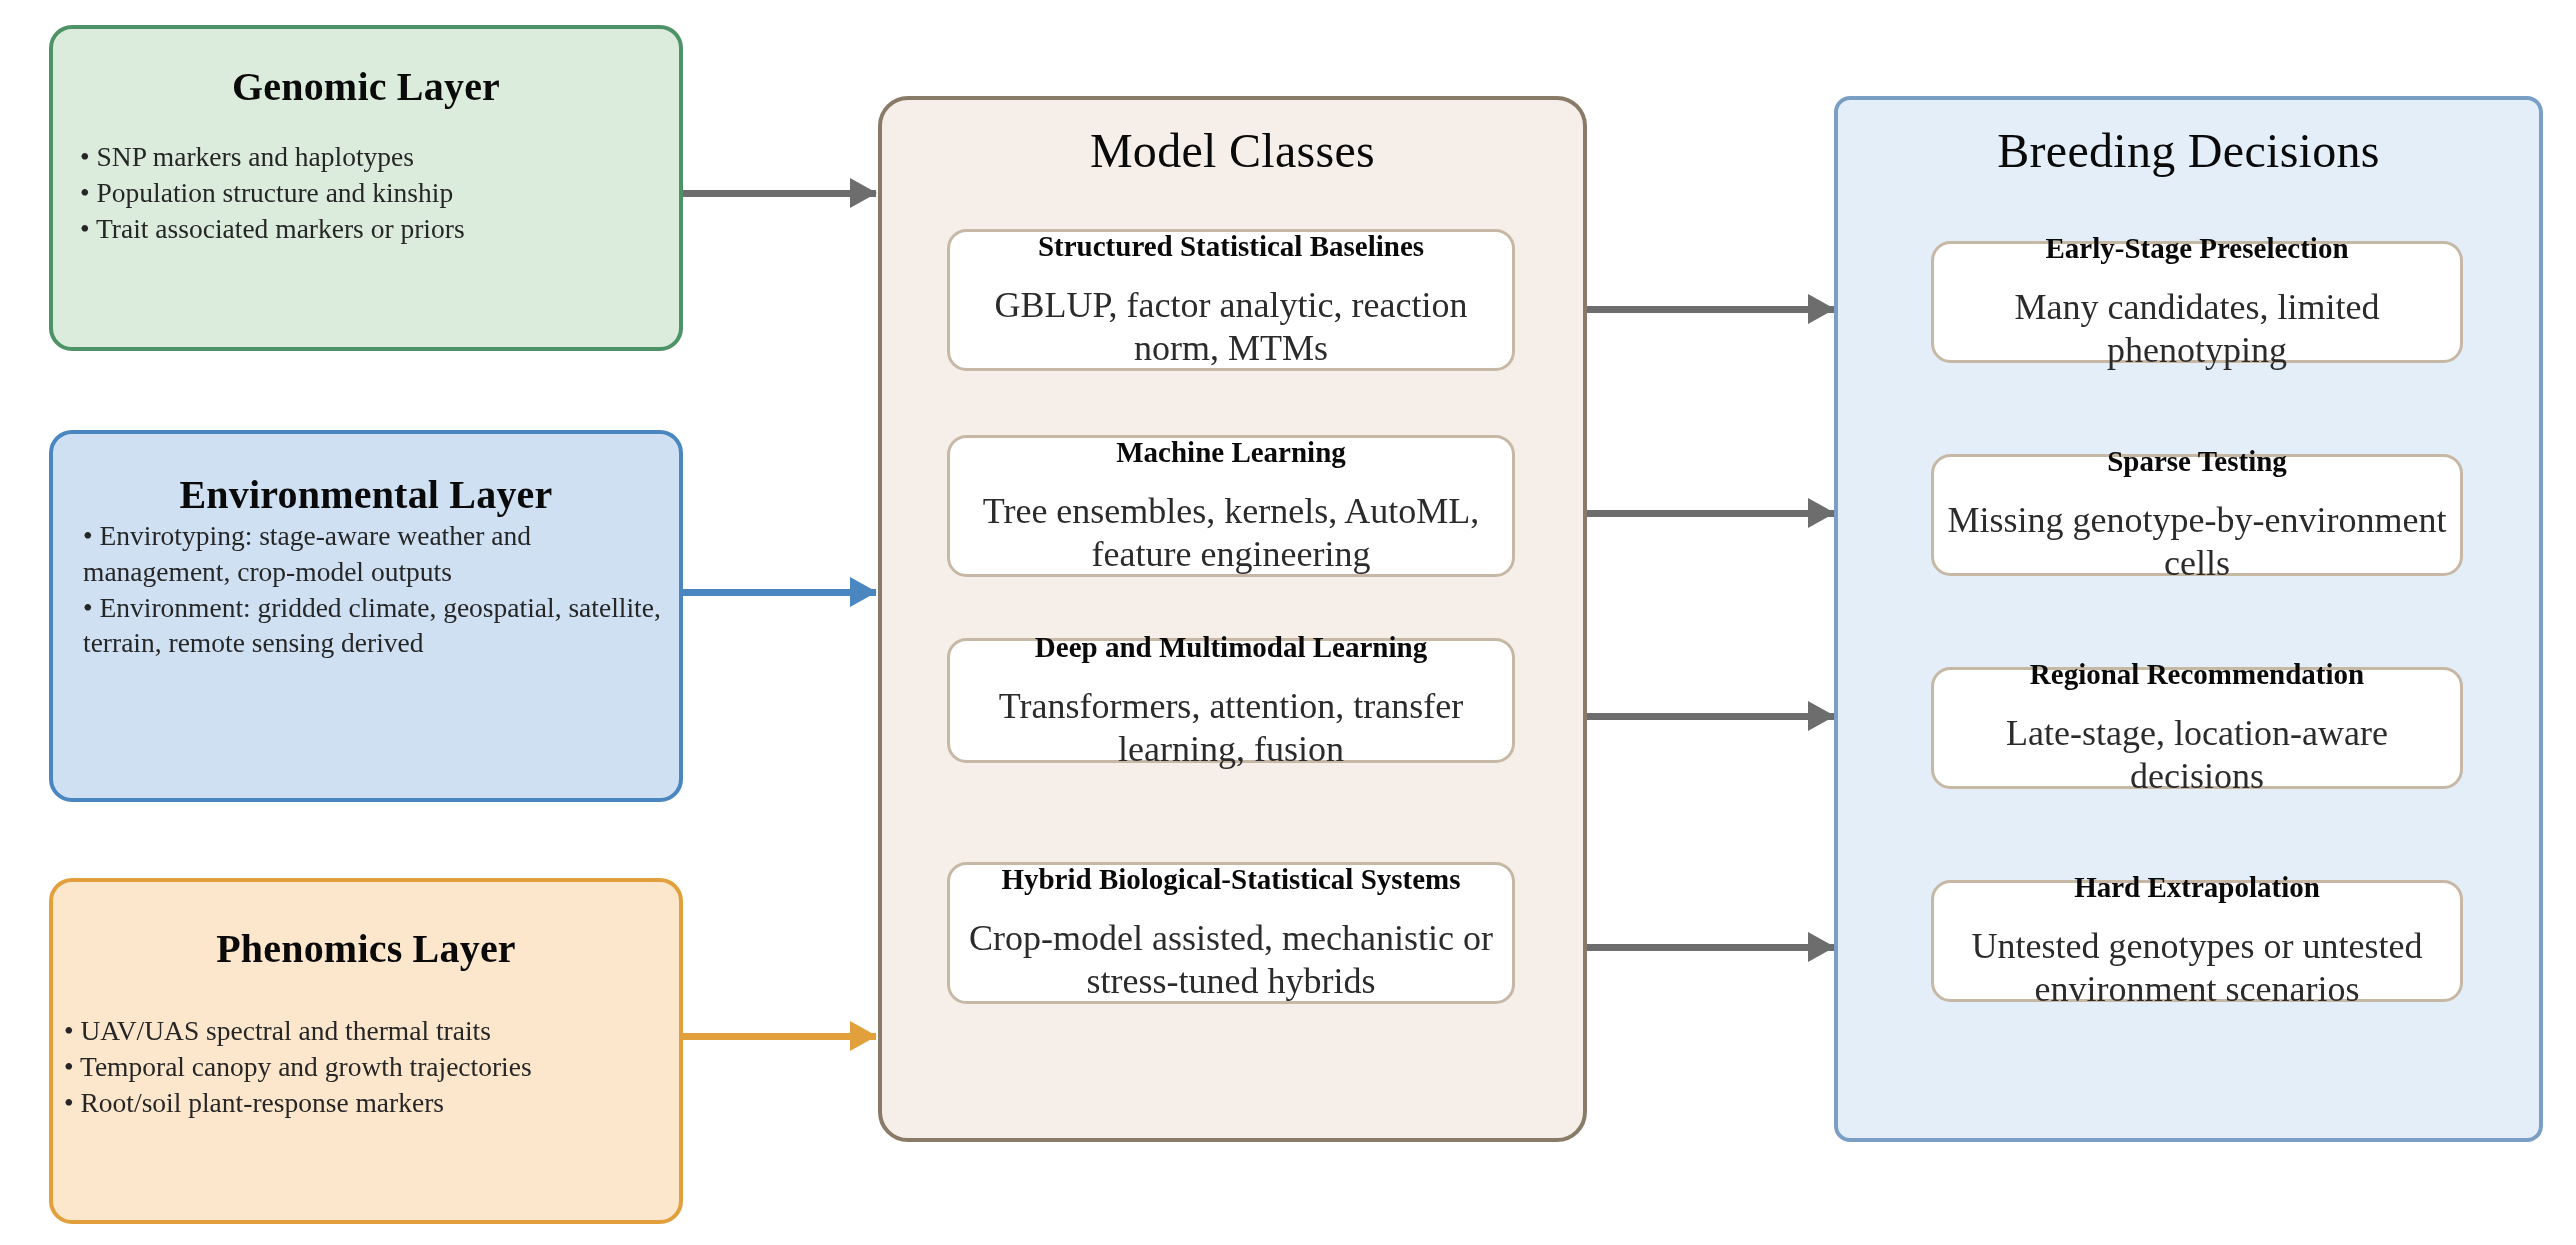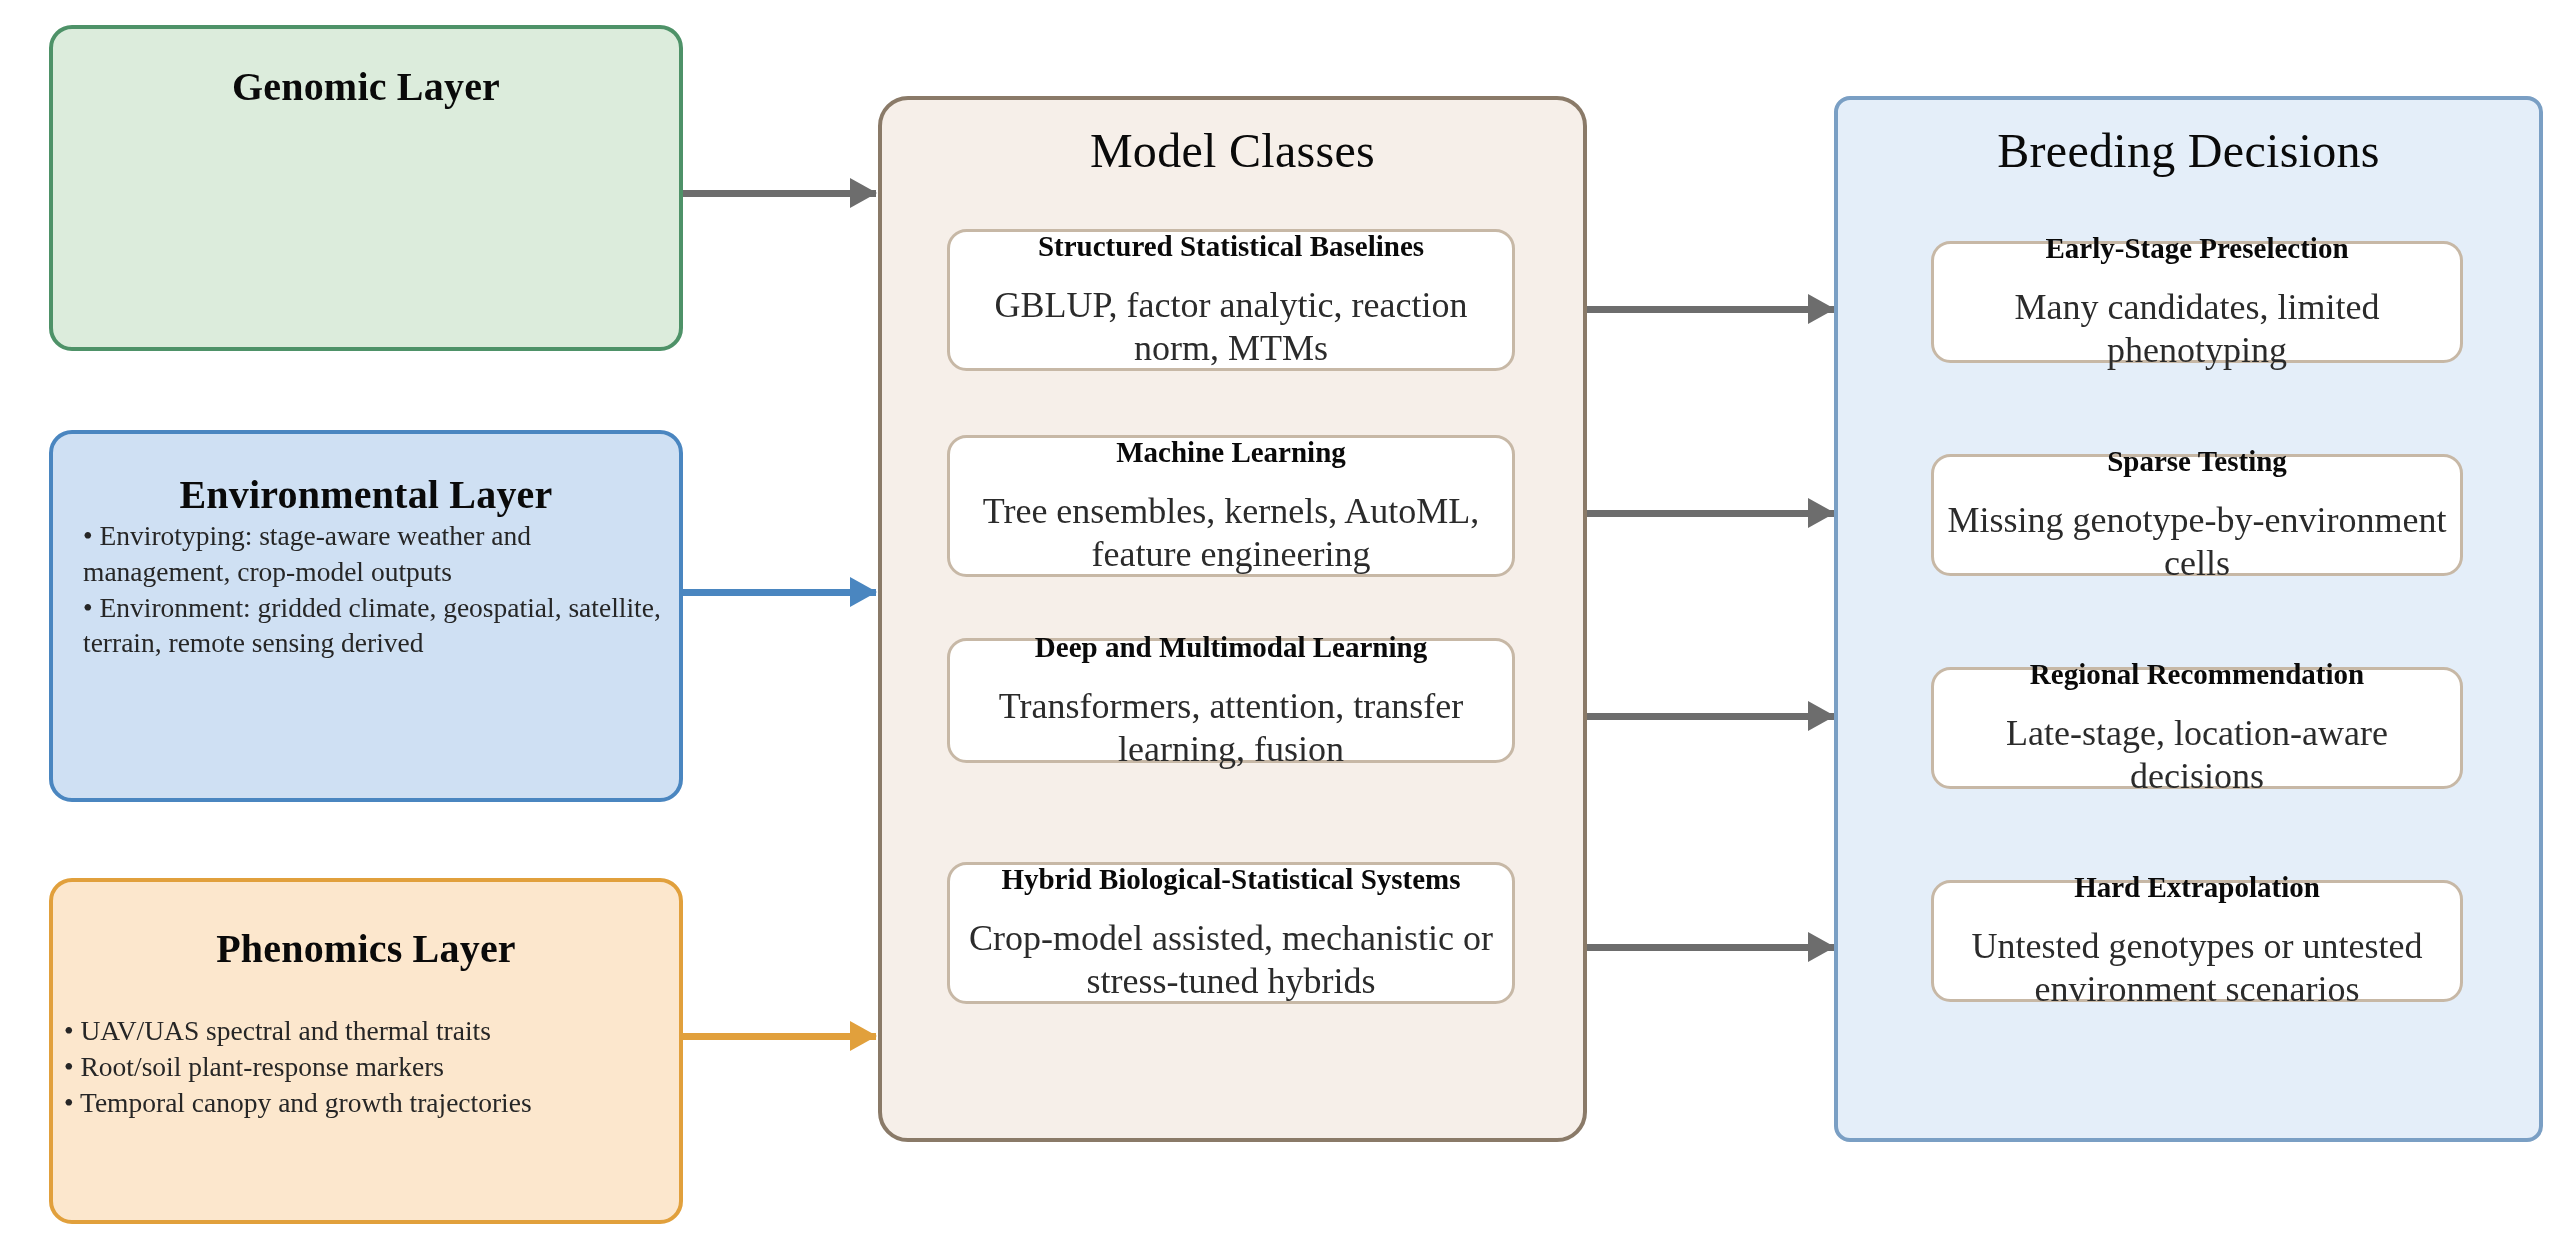--- a/index.html
+++ b/index.html
@@ -180,36 +180,41 @@
   #arrow-mc-2 { left: 1587px; top: 716px;  width: 247px; }
   #arrow-mc-3 { left: 1587px; top: 947px; width: 247px; }
 </style>
 </head>
 <body>
 
 <div id="canvas">
 
   <div class="source-card" id="card-genomic">
     <div class="source-title">Genomic Layer</div>
+    <div class="source-list">
+      <div class="bullet-line">• SNP markers and haplotypes</div>
+      <div class="bullet-line">• Population structure and kinship</div>
+      <div class="bullet-line">• Trait associated markers or priors</div>
+    </div>
   </div>
 
   <div class="source-card" id="card-environmental">
     <div class="source-title">Environmental Layer</div>
     <div class="source-list">
       <div class="bullet-line">• Envirotyping: stage-aware weather and management, crop-model outputs</div>
       <div class="bullet-line">• Environment: gridded climate, geospatial, satellite, terrain, remote sensing derived</div>
     </div>
   </div>
 
   <div class="source-card" id="card-phenomics">
     <div class="source-title">Phenomics Layer</div>
     <div class="source-list">
       <div class="bullet-line">• UAV/UAS spectral and thermal traits</div>
+      <div class="bullet-line">• Temporal canopy and growth trajectories</div>
       <div class="bullet-line">• Root/soil plant-response markers</div>
-      <div class="bullet-line">• Temporal canopy and growth trajectories</div>
     </div>
   </div>
 
   <div class="arrow gray" id="arrow-genomic">
     <div class="shaft"></div>
     <div class="head"></div>
   </div>
   <div class="arrow blue" id="arrow-environmental">
     <div class="shaft"></div>
     <div class="head"></div>

